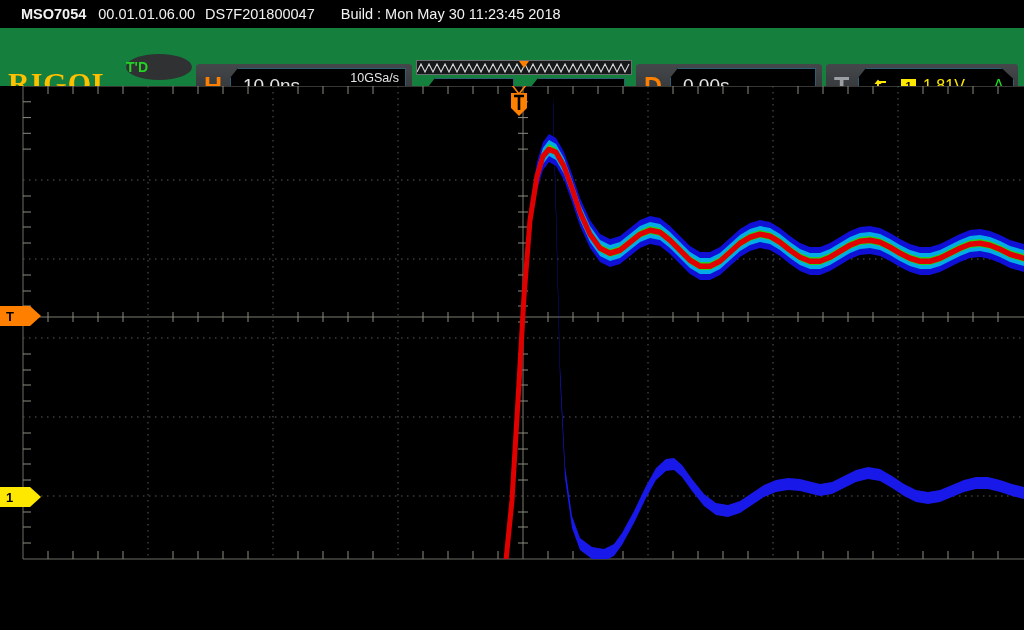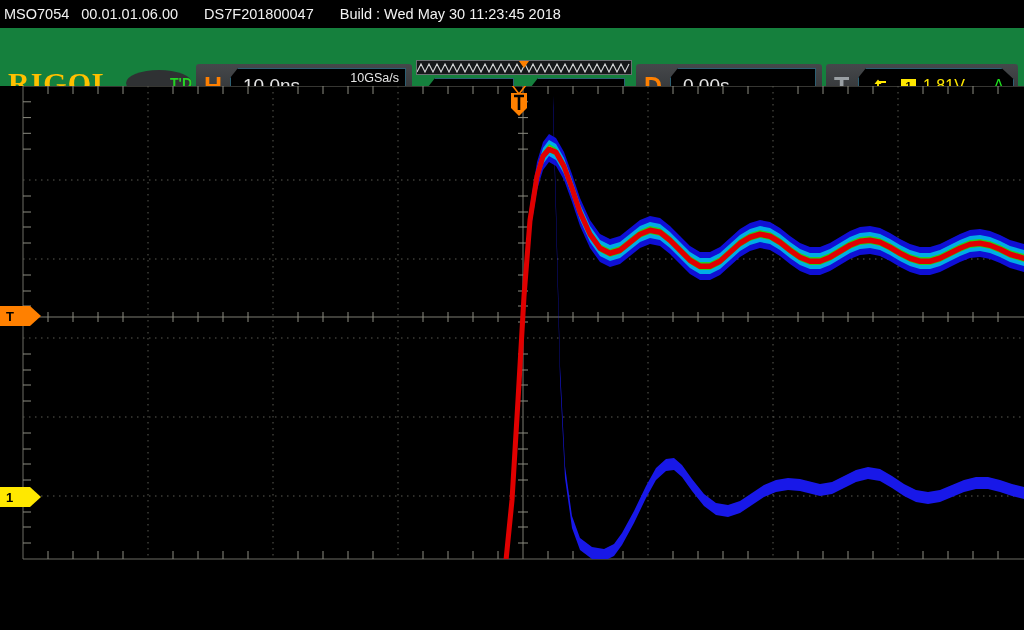--- a/index.html
+++ b/index.html
@@ -4,33 +4,33 @@
 <style>
   html,body{margin:0;padding:0;background:#000;}
   body{width:1024px;height:630px;overflow:hidden;
        font-family:"Liberation Sans","DejaVu Sans",sans-serif;color:#fff;}
   #root{position:relative;width:1024px;height:630px;background:#000;}
 
   
   .topbar{position:absolute;left:0;top:0;width:1024px;height:28px;
           display:flex;align-items:center;background:#000;}
   .topbar span{font-size:14.5px;color:#f2f2f2;white-space:nowrap;}
-  .ti1{margin-left:4px;}
+  .ti1{margin-left:21px;font-weight:bold;}
   .ti2{margin-left:12px;}
-  .ti3{margin-left:26px;}
+  .ti3{margin-left:10px;}
   .ti4{margin-left:26px;}
 
   
   .toolbar{position:absolute;left:0;top:28px;width:1024px;height:58px;background:#15803d;}
 
   .rigol{position:absolute;left:8px;top:40px;font-family:"Liberation Serif","DejaVu Serif",serif;
          font-weight:bold;font-size:30px;color:#ffc000;letter-spacing:1px;line-height:1;}
 
-  .td{position:absolute;left:126px;top:42px;width:66px;height:26px;border-radius:50%;
-      background:#2f3133;display:flex;align-items:center;justify-content:flex-end;}
+  .td{position:absolute;left:126px;top:26px;width:66px;height:26px;border-radius:50%;
+      background:#2f3133;display:flex;align-items:center;justify-content:flex-start;}
   .td span{color:#24d424;font-size:14px;font-weight:bold;}
 
   .panel{position:absolute;background:linear-gradient(#45484b,#2c2e30);
          border-radius:3px;box-sizing:border-box;}
   .panel .letter{position:absolute;left:8px;top:50%;transform:translateY(-50%);
                  font-size:25px;font-weight:bold;line-height:1;}
   .inner{position:absolute;background:#000;border:1px solid #2c5f73;box-sizing:border-box;}
 
   
   #hpanel{left:196px;top:36px;width:216px;height:44px;}
@@ -103,21 +103,21 @@
 </style>
 </head>
 <body>
 
 <div id="root">
 
   <div class="topbar">
     <span class="ti1">MSO7054</span>
     <span class="ti2">00.01.01.06.00</span>
     <span class="ti3">DS7F201800047</span>
-    <span class="ti4">Build : Wed May 30 11:23:45 2018</span>
+    <span class="ti4">Build : Mon May 30 11:23:45 2018</span>
   </div>
 
   <div class="toolbar">
 
     <div class="rigol">RIGOL</div>
 
     <div class="td">
       <span>T'D</span>
     </div>
 

